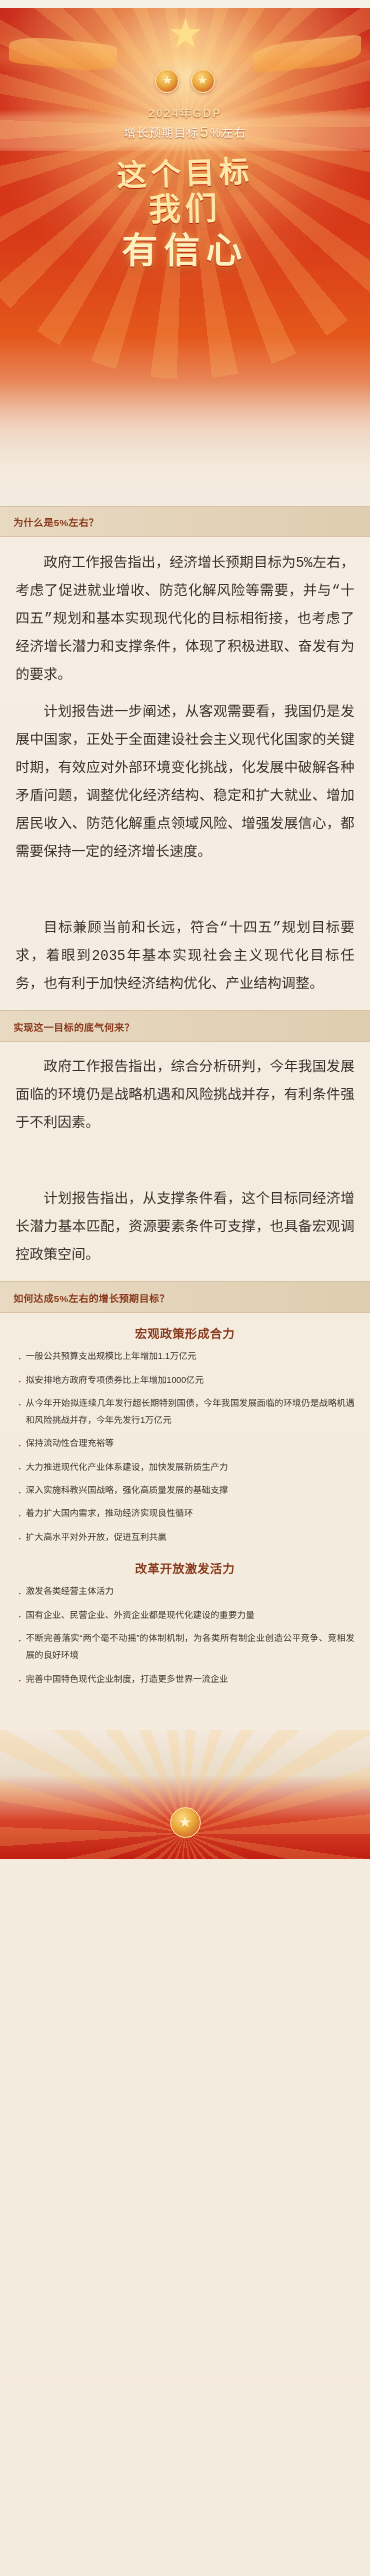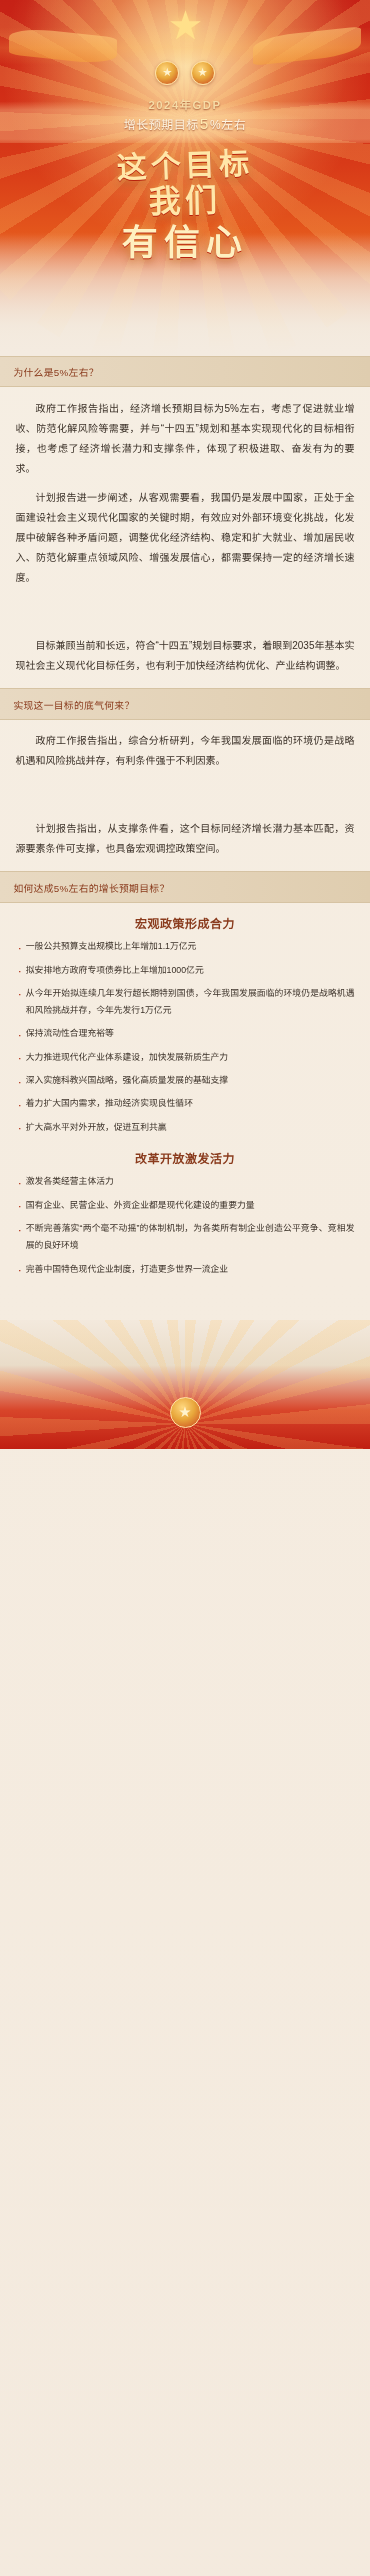--- a/index.html
+++ b/index.html
@@ -12,25 +12,26 @@
     width: 370px;
     min-height: 3183px;
     position: relative;
     background: linear-gradient(180deg, #f6efe4 0%, #f5ece0 40%, #f3e9dd 100%);
   }
 
   
   .header {
     position: relative;
     width: 370px;
-    height: 356px;
+    height: 498px;
     background:
       radial-gradient(circle at 50% 14%, rgba(255,220,140,0.55) 0%, rgba(255,170,60,0.0) 46%),
       linear-gradient(180deg, #c62116 0%, #cf2a16 22%, #d83a18 46%, #e4571c 66%, #efe0cc 92%, #f4ebe0 100%);
     overflow: hidden;
+    margin-top: 8px;
   }
   .hdr-rays {
     position: absolute;
     left: 50%; top: -134px;
     width: 505px; height: 505px;
     margin-left: -252px;
     background:
       repeating-conic-gradient(from 0deg at 50% 50%,
         rgba(255,200,110,0.30) 0deg 6deg,
         rgba(255,200,110,0.0) 6deg 14deg);
@@ -169,34 +170,35 @@
     position: relative;
     padding: 0 0 20.6px 0;
   }
   .qband {
     margin: 0 0 0 0;
     padding: 8.2px 13.4px 7.2px 13.4px;
     background: linear-gradient(90deg, #e8d9c2 0%, #e3d2b7 60%, #dfcdaf 100%);
     border-top: 0.5px solid #d6c3a3;
     border-bottom: 0.5px solid #d6c3a3;
     font-size: 9.8px;
-    font-weight: normal;
+    font-weight: bold;
     color: #8a3b1d;
     letter-spacing: 0.3px;
   }
   .sec-body {
     padding: 11.3px 15.5px 12.4px 15.5px;
   }
   .sec-body p {
-    font-size: 10px;
+    font-size: 14px;
     line-height: 2.0;
     color: #3b3128;
     text-indent: 2em;
     text-align: justify;
     margin-bottom: 9.3px;
+    font-family: Liberation Mono, monospace;
   }
   .sec-body p:last-child { margin-bottom: 0; margin-top: 48px; }
 
   
   .list-card {
     padding: 4.1px 15.5px 15.5px 15.5px;
   }
   .grp-title {
     text-align: center;
     font-size: 12px;

